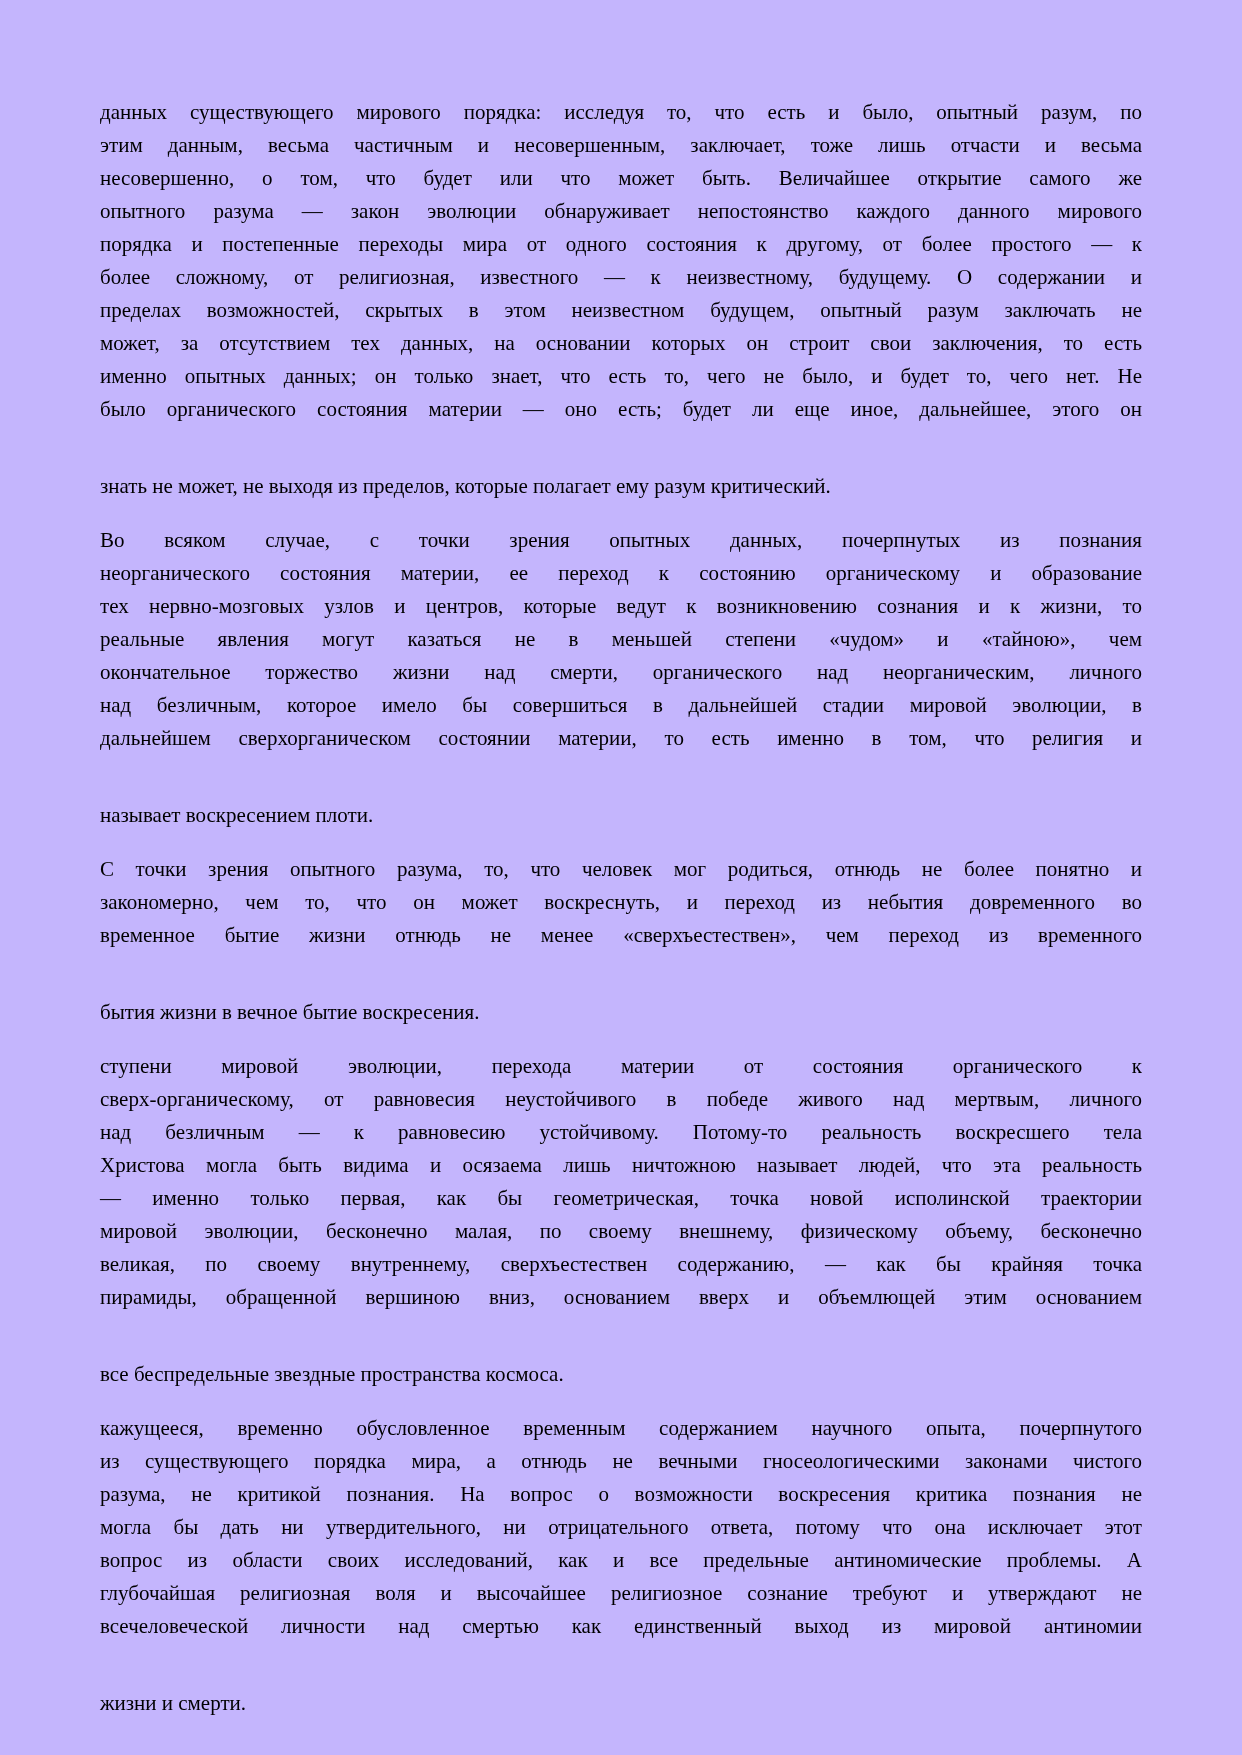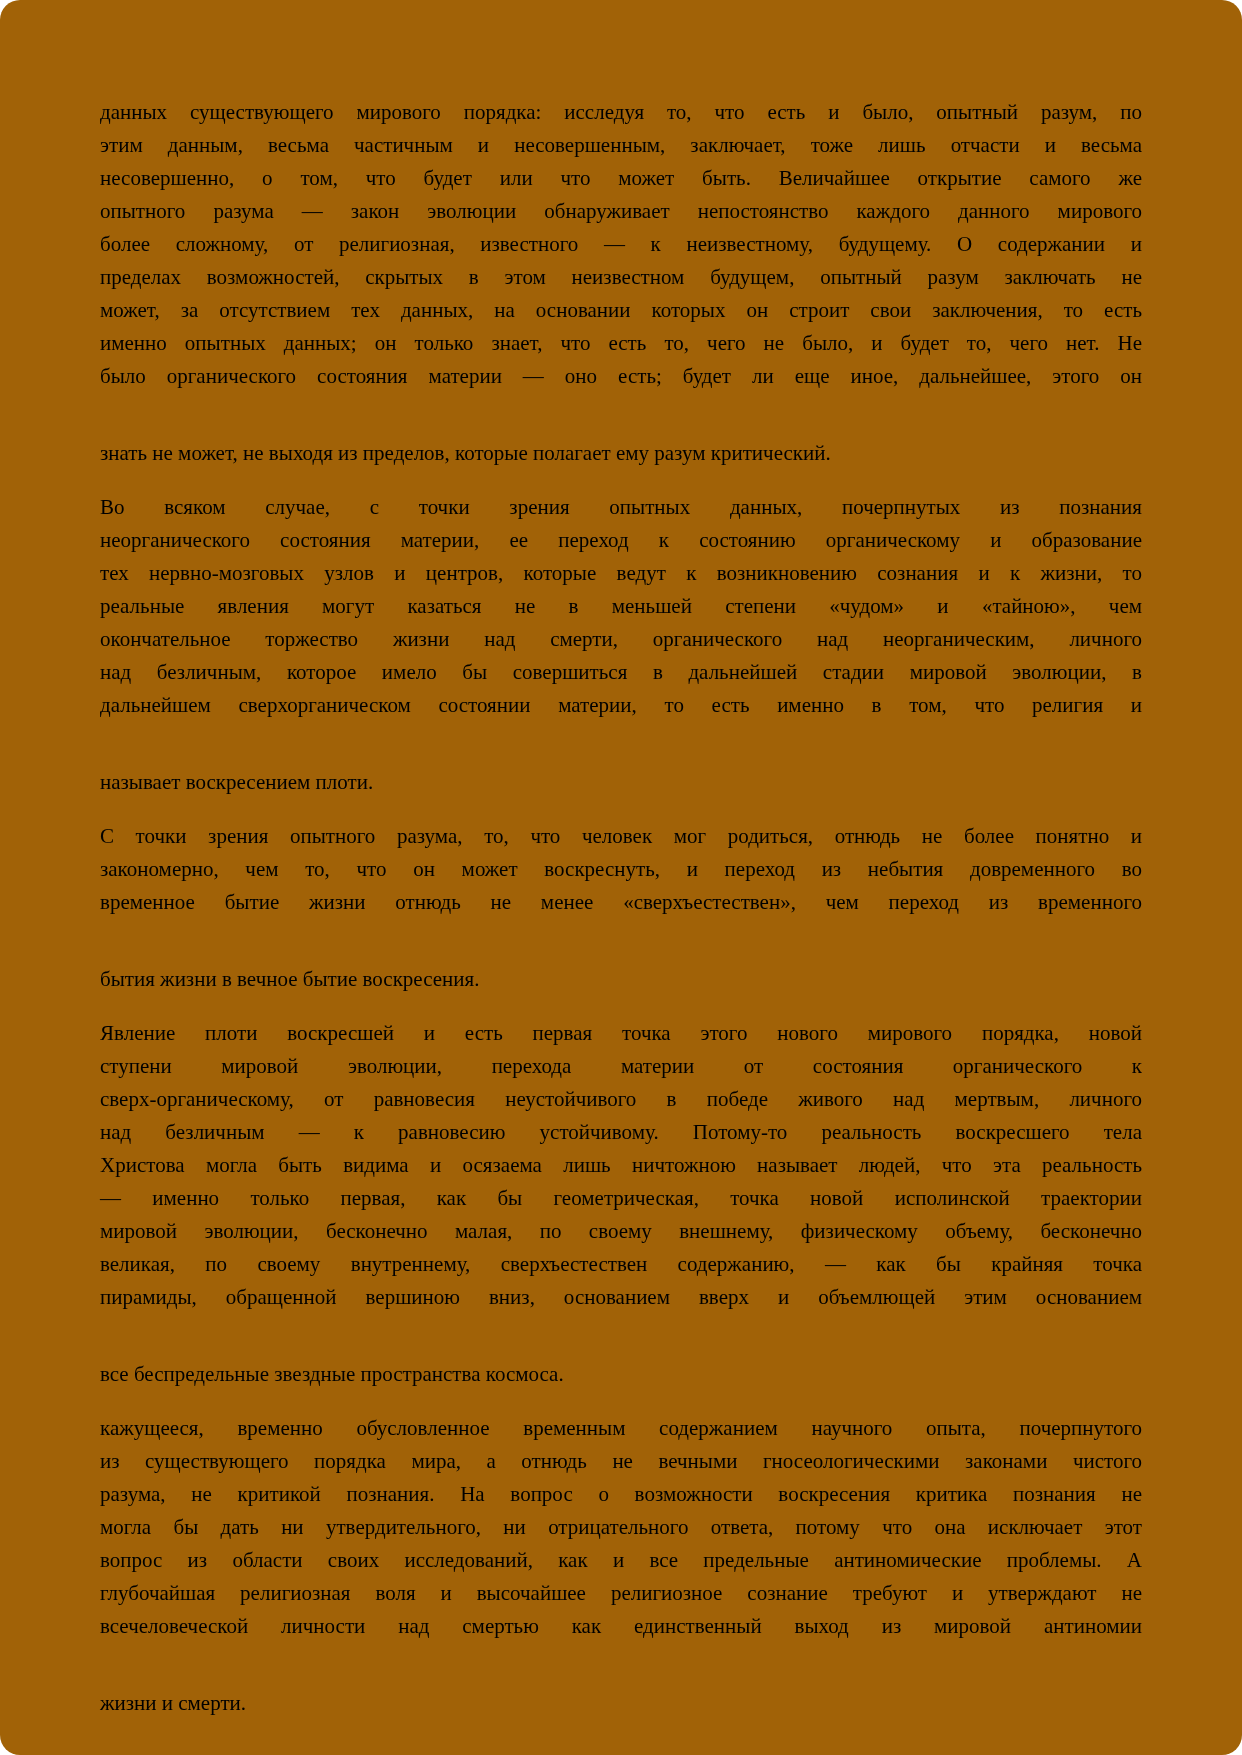--- a/index.html
+++ b/index.html
@@ -6,29 +6,28 @@
   html, body {
     margin: 0;
     padding: 0;
     background: #ffffff;
   }
   .page {
     position: relative;
     width: 1242px;
     height: 1755px;
     margin: 0;
-    background: #a16207;
+    background: #c4b5fd;
     color: #000000;
     box-sizing: border-box;
     padding: 96px 100px 0 100px;
     font-family: "Liberation Serif", "DejaVu Serif", serif;
     font-size: 21px;
     line-height: 33px;
     overflow: hidden;
-    border-radius: 20px;
   }
   .paragraph {
     margin: 0 0 21px 0;
     padding: 0;
   }
   .line {
     text-align: justify;
     text-align-last: justify;
   }
   .line.last {
@@ -39,20 +38,21 @@
 </head>
 <body>
 
 <div class="page">
   <div class="text-block" id="text-block">
       <div class="paragraph">
         <div class="line">данных существующего мирового порядка: исследуя то, что есть и было, опытный разум, по</div>
         <div class="line">этим данным, весьма частичным и несовершенным, заключает, тоже лишь отчасти и весьма</div>
         <div class="line">несовершенно, о том, что будет или что может быть. Величайшее открытие самого же</div>
         <div class="line">опытного разума — закон эволюции обнаруживает непостоянство каждого данного мирового</div>
+        <div class="line">порядка и постепенные переходы мира от одного состояния к другому, от более простого — к</div>
         <div class="line">более сложному, от религиозная, известного — к неизвестному, будущему. О содержании и</div>
         <div class="line">пределах возможностей, скрытых в этом неизвестном будущем, опытный разум заключать не</div>
         <div class="line">может, за отсутствием тех данных, на основании которых он строит свои заключения, то есть</div>
         <div class="line">именно опытных данных; он только знает, что есть то, чего не было, и будет то, чего нет. Не</div>
         <div class="line">было органического состояния материи — оно есть; будет ли еще иное, дальнейшее, этого он</div>
         <div class="line last">знать не может, не выходя из пределов, которые полагает ему разум критический.</div>
       </div>
       <div class="paragraph">
         <div class="line">Во всяком случае, с точки зрения опытных данных, почерпнутых из познания</div>
         <div class="line">неорганического состояния материи, ее переход к состоянию органическому и образование</div>
@@ -63,21 +63,20 @@
         <div class="line">дальнейшем сверхорганическом состоянии материи, то есть именно в том, что религия и</div>
         <div class="line last">называет воскресением плоти.</div>
       </div>
       <div class="paragraph">
         <div class="line">С точки зрения опытного разума, то, что человек мог родиться, отнюдь не более понятно и</div>
         <div class="line">закономерно, чем то, что он может воскреснуть, и переход из небытия довременного во</div>
         <div class="line">временное бытие жизни отнюдь не менее «сверхъестествен», чем переход из временного</div>
         <div class="line last">бытия жизни в вечное бытие воскресения.</div>
       </div>
       <div class="paragraph">
-        <div class="line">Явление плоти воскресшей и есть первая точка этого нового мирового порядка, новой</div>
         <div class="line">ступени мировой эволюции, перехода материи от состояния органического к</div>
         <div class="line">сверх-органическому, от равновесия неустойчивого в победе живого над мертвым, личного</div>
         <div class="line">над безличным — к равновесию устойчивому. Потому-то реальность воскресшего тела</div>
         <div class="line">Христова могла быть видима и осязаема лишь ничтожною называет людей, что эта реальность</div>
         <div class="line">— именно только первая, как бы геометрическая, точка новой исполинской траектории</div>
         <div class="line">мировой эволюции, бесконечно малая, по своему внешнему, физическому объему, бесконечно</div>
         <div class="line">великая, по своему внутреннему, сверхъестествен содержанию, — как бы крайняя точка</div>
         <div class="line">пирамиды, обращенной вершиною вниз, основанием вверх и объемлющей этим основанием</div>
         <div class="line last">все беспредельные звездные пространства космоса.</div>
       </div>

